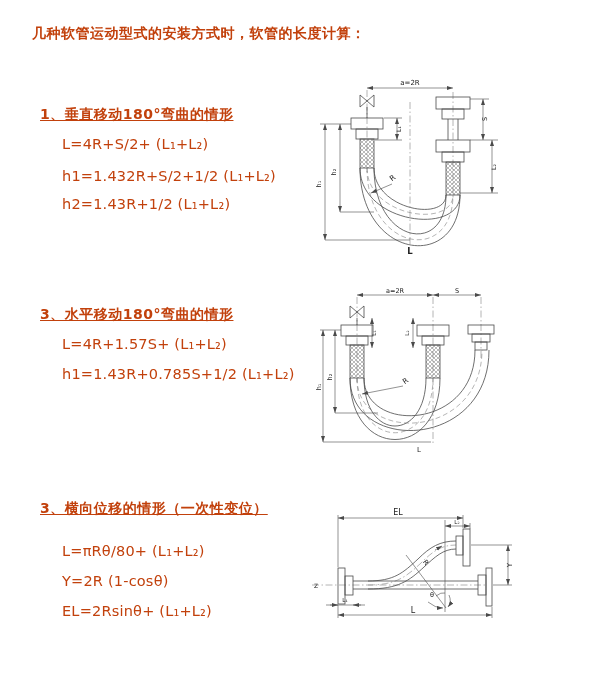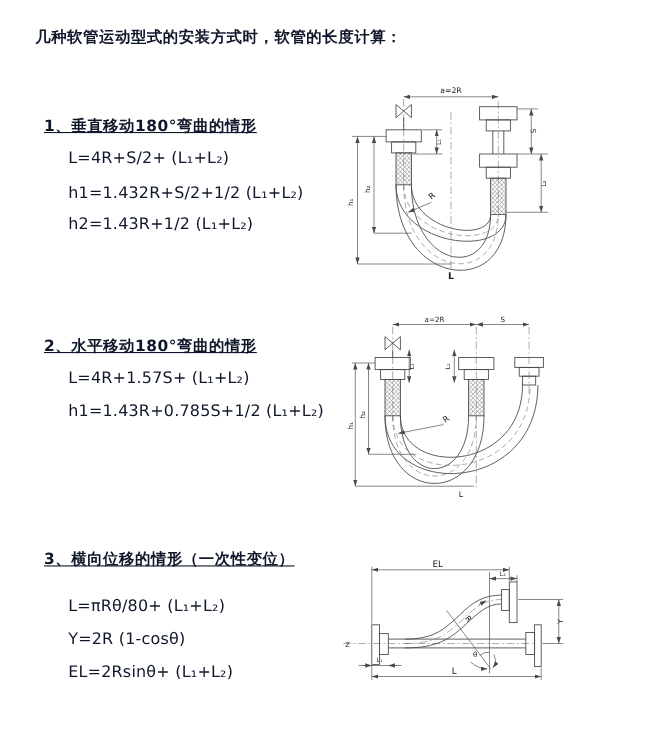--- a/index.html
+++ b/index.html
@@ -1,37 +1,37 @@
 <!DOCTYPE html>
 <html><head>
 <meta charset="utf-8">
 <style>
   html,body{margin:0;padding:0;background:#fff;}
   .page{position:relative;width:600px;height:675px;background:#ffffff;overflow:hidden;
-        font-family:"DejaVu Sans","Liberation Sans",sans-serif;color:#0f172a;}
+        font-family:"DejaVu Sans","Liberation Sans",sans-serif;color:#c2410c;}
   .title{position:absolute;left:32px;top:25px;font-size:14px;font-weight:bold;letter-spacing:.5px;}
   .sec-heading{position:absolute;left:40px;font-size:14px;font-weight:bold;letter-spacing:.5px;text-decoration:underline;}
   .formula{position:absolute;left:62px;font-size:14.5px;letter-spacing:.2px;white-space:pre;}
   .diag{position:absolute;}
   svg{overflow:visible;display:block;}
   svg text{fill:#222;font-family:"DejaVu Sans","Liberation Sans",sans-serif;}
 </style>
 </head>
 <body>
 
 <div class="page">
 
   <div class="title">几种软管运动型式的安装方式时，软管的长度计算：</div>
 
   <div class="sec-heading" style="top:106px">1、垂直移动180°弯曲的情形</div>
   <div class="formula" style="top:136px">L=4R+S/2+ (L₁+L₂)</div>
   <div class="formula" style="top:168px">h1=1.432R+S/2+1/2 (L₁+L₂)</div>
   <div class="formula" style="top:196px">h2=1.43R+1/2 (L₁+L₂)</div>
 
-  <div class="sec-heading" style="top:306px">2、水平移动180°弯曲的情形</div>
+  <div class="sec-heading" style="top:306px">3、水平移动180°弯曲的情形</div>
   <div class="formula" style="top:336px">L=4R+1.57S+ (L₁+L₂)</div>
   <div class="formula" style="top:366px">h1=1.43R+0.785S+1/2 (L₁+L₂)</div>
 
   <div class="sec-heading" style="top:500px">3、横向位移的情形（一次性变位）</div>
   <div class="formula" style="top:543px">L=πRθ/80+ (L₁+L₂)</div>
   <div class="formula" style="top:573px">Y=2R (1-cosθ)</div>
   <div class="formula" style="top:603px">EL=2Rsinθ+ (L₁+L₂)</div>
 
   <div class="diag" style="left:312px;top:72px;width:240px;height:186px">
   <svg width="240" height="186" viewBox="0 0 240 186">

